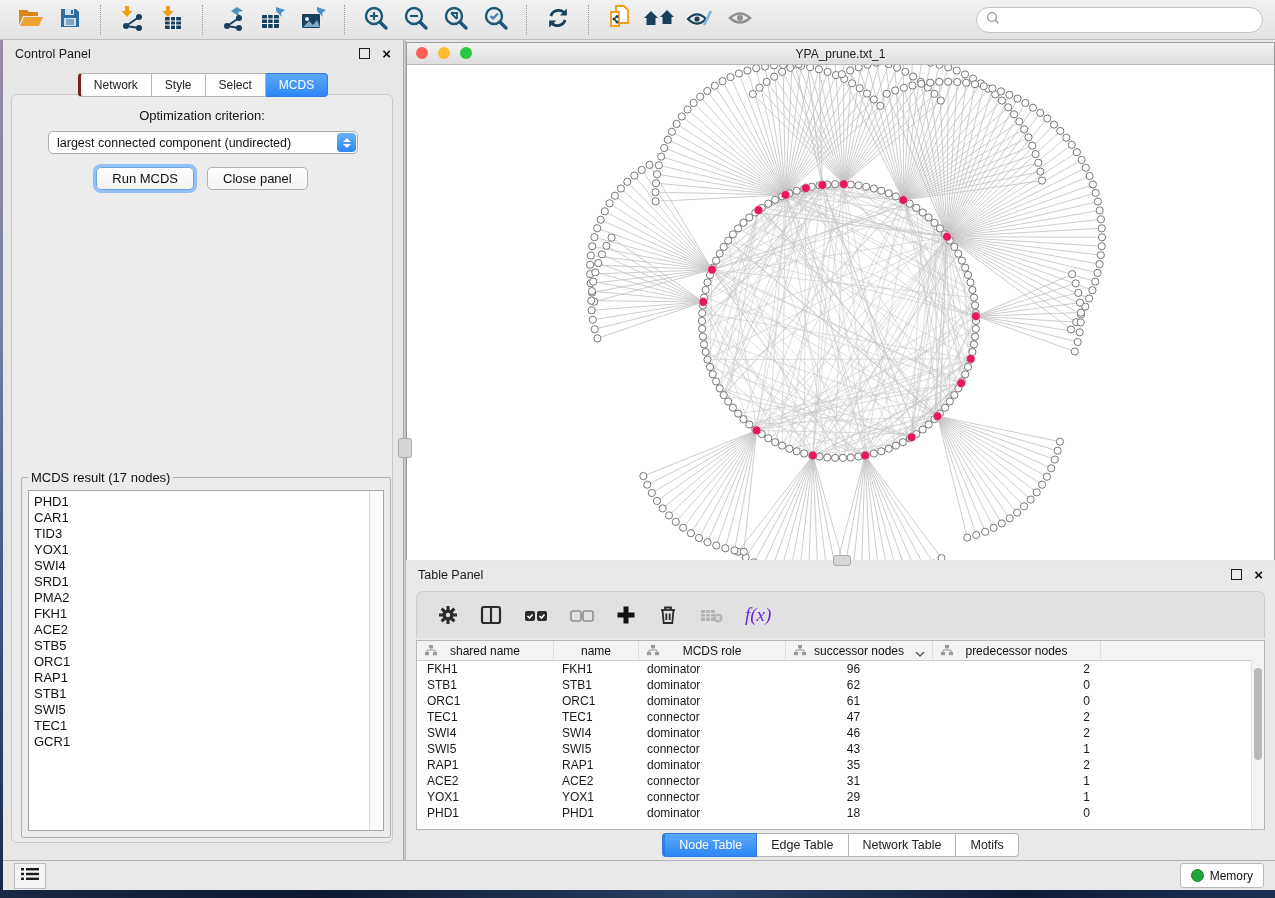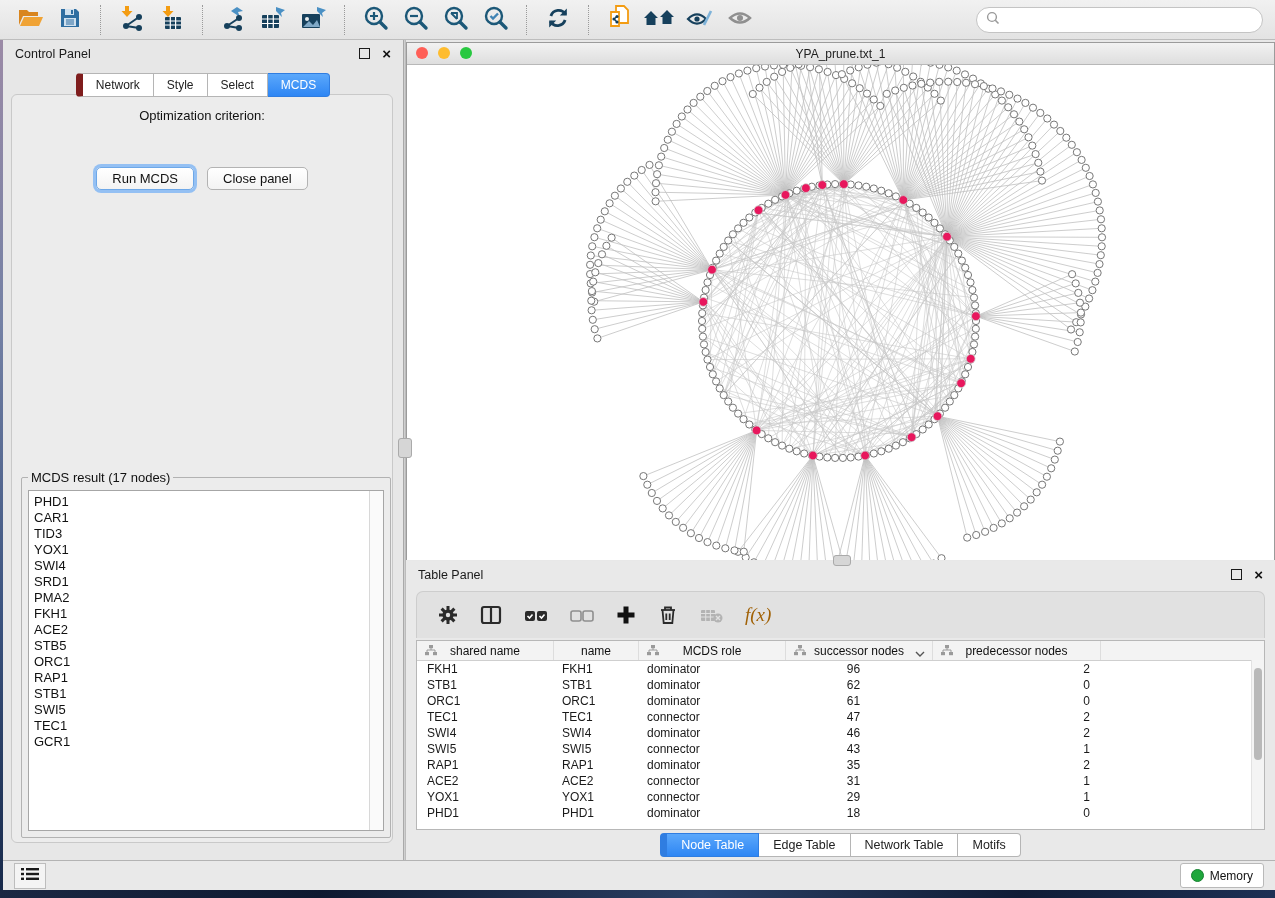--- a/index.html
+++ b/index.html
@@ -21,21 +21,21 @@
     background:linear-gradient(90deg,#1b2843,#0e1930 25%,#2a3f63 55%,#101c36 80%,#1d3054);}
   
   .ptitle{height:27px;display:flex;align-items:center;padding:0 12px;font-size:12.5px;color:#1a1a1a;}
   .pticons{margin-left:auto;display:flex;gap:12px;align-items:center;}
   .float-ic{width:9px;height:9px;border:1.5px solid #1a1a1a;background:transparent;}
   .close-ic{font-weight:bold;font-size:15px;color:#111;line-height:1;}
   
   .cpanel{position:absolute;left:3px;top:40px;width:400px;height:820px;background:#e7e7e7;box-sizing:border-box;}
   .tabbar{position:absolute;left:0;top:33px;width:100%;display:flex;justify-content:center;z-index:2;}
   .tab{font-size:12px;padding:4px 13px;background:#fff;border:1px solid #b5b5b5;border-left:none;color:#222;}
-  .tab:first-child{border-left:7px solid #7f1d1d;border-radius:4px 0 0 4px;}
+  .tab:first-child{border-left:3px solid #7f1d1d;border-radius:4px 0 0 4px;}
   .tab:last-child{border-radius:0 4px 4px 0;}
   .tab.sel{background:linear-gradient(#5ba8fb,#2e86f4);border-color:#2f7de1;color:#fff;text-align:center;}
   .cbody{position:absolute;left:8px;top:54px;width:382px;height:749px;background:#ececec;
     border:1px solid #c9c9c9;border-radius:6px;box-sizing:border-box;}
   .optlabel{position:absolute;left:0;top:13px;width:100%;text-align:center;font-size:13px;color:#111;}
   .combo{position:absolute;left:36px;top:36px;width:310px;height:23px;background:#fff;
     border:1px solid #adadad;border-radius:5px;display:flex;align-items:center;box-sizing:border-box;}
   .combo .val{flex:1;font-size:12.5px;padding-left:8px;color:#111;white-space:nowrap;}
   .stepper{width:19px;height:19px;margin-right:1px;border-radius:4px;
     background:linear-gradient(#66b1fd,#2f87f1);display:flex;flex-direction:column;
@@ -69,21 +69,21 @@
   .lights{position:absolute;left:9px;top:4px;display:flex;gap:10px;}
   .light{width:12px;height:12px;border-radius:50%;}
   .net-title-text{margin:16px auto;font-size:12px;color:#222;}
   .netcanvas{position:relative;width:867px;height:495px;background:#fff;overflow:hidden;}
   
   .tpanel{position:absolute;left:406px;top:561px;width:869px;height:299px;background:#e9e9e9;box-sizing:border-box;}
   .ttoolbar{position:absolute;left:10px;top:30px;right:10px;height:47px;background:#e1e1e1;
     border:1px solid #cdcdcd;border-bottom:none;border-radius:7px 7px 0 0;display:flex;
     align-items:center;gap:20px;padding:0 20px;box-sizing:border-box;}
   .ticon{display:flex;align-items:center;justify-content:center;}
-  .fx{font-family:"Liberation Serif",serif;font-style:italic;font-size:19px;color:#a16207;}
+  .fx{font-family:"Liberation Serif",serif;font-style:italic;font-size:19px;color:#6d28d9;}
   .twrap{position:absolute;left:10px;top:79px;right:10px;height:190px;background:#fff;
     border:1px solid #b7b7b7;box-sizing:border-box;overflow:hidden;}
   .thead{display:grid;grid-template-columns:137px 85px 147px 147px 168px 1fr;height:19px;
     background:#f3f3f3;border-bottom:1px solid #cfcfcf;}
   .hcell{position:relative;display:flex;align-items:center;justify-content:center;
     border-right:1px solid #ddd;font-size:12px;color:#111;}
   .hcell .sicon{position:absolute;left:8px;top:4px;}
   .hcell .sort{position:absolute;right:7px;top:6px;}
   .trow{display:grid;grid-template-columns:137px 85px 147px 147px 168px 1fr;height:16px;
     font-size:12px;color:#1a1a1a;align-items:center;}
@@ -291,20 +291,27 @@
       </span>
     </div>
     <div class="tabbar">
       <span class="tab">Network</span>
       <span class="tab">Style</span>
       <span class="tab">Select</span>
       <span class="tab sel">MCDS</span>
     </div>
     <div class="cbody">
       <div class="optlabel">Optimization criterion:</div>
+      <div class="combo">
+        <span class="val">largest connected component (undirected)</span>
+        <span class="stepper">
+            <i class="up"></i>
+            <i class="dn"></i>
+          </span>
+      </div>
       <div class="btnrow">
         <button class="pbtn focus">Run MCDS</button>
         <button class="pbtn">Close panel</button>
       </div>
       <fieldset class="mcds">
         <legend>MCDS result (17 nodes)</legend>
         <div class="mcds-inner">
           <div class="mcds-list">
               <div>PHD1</div>
               <div>CAR1</div>

